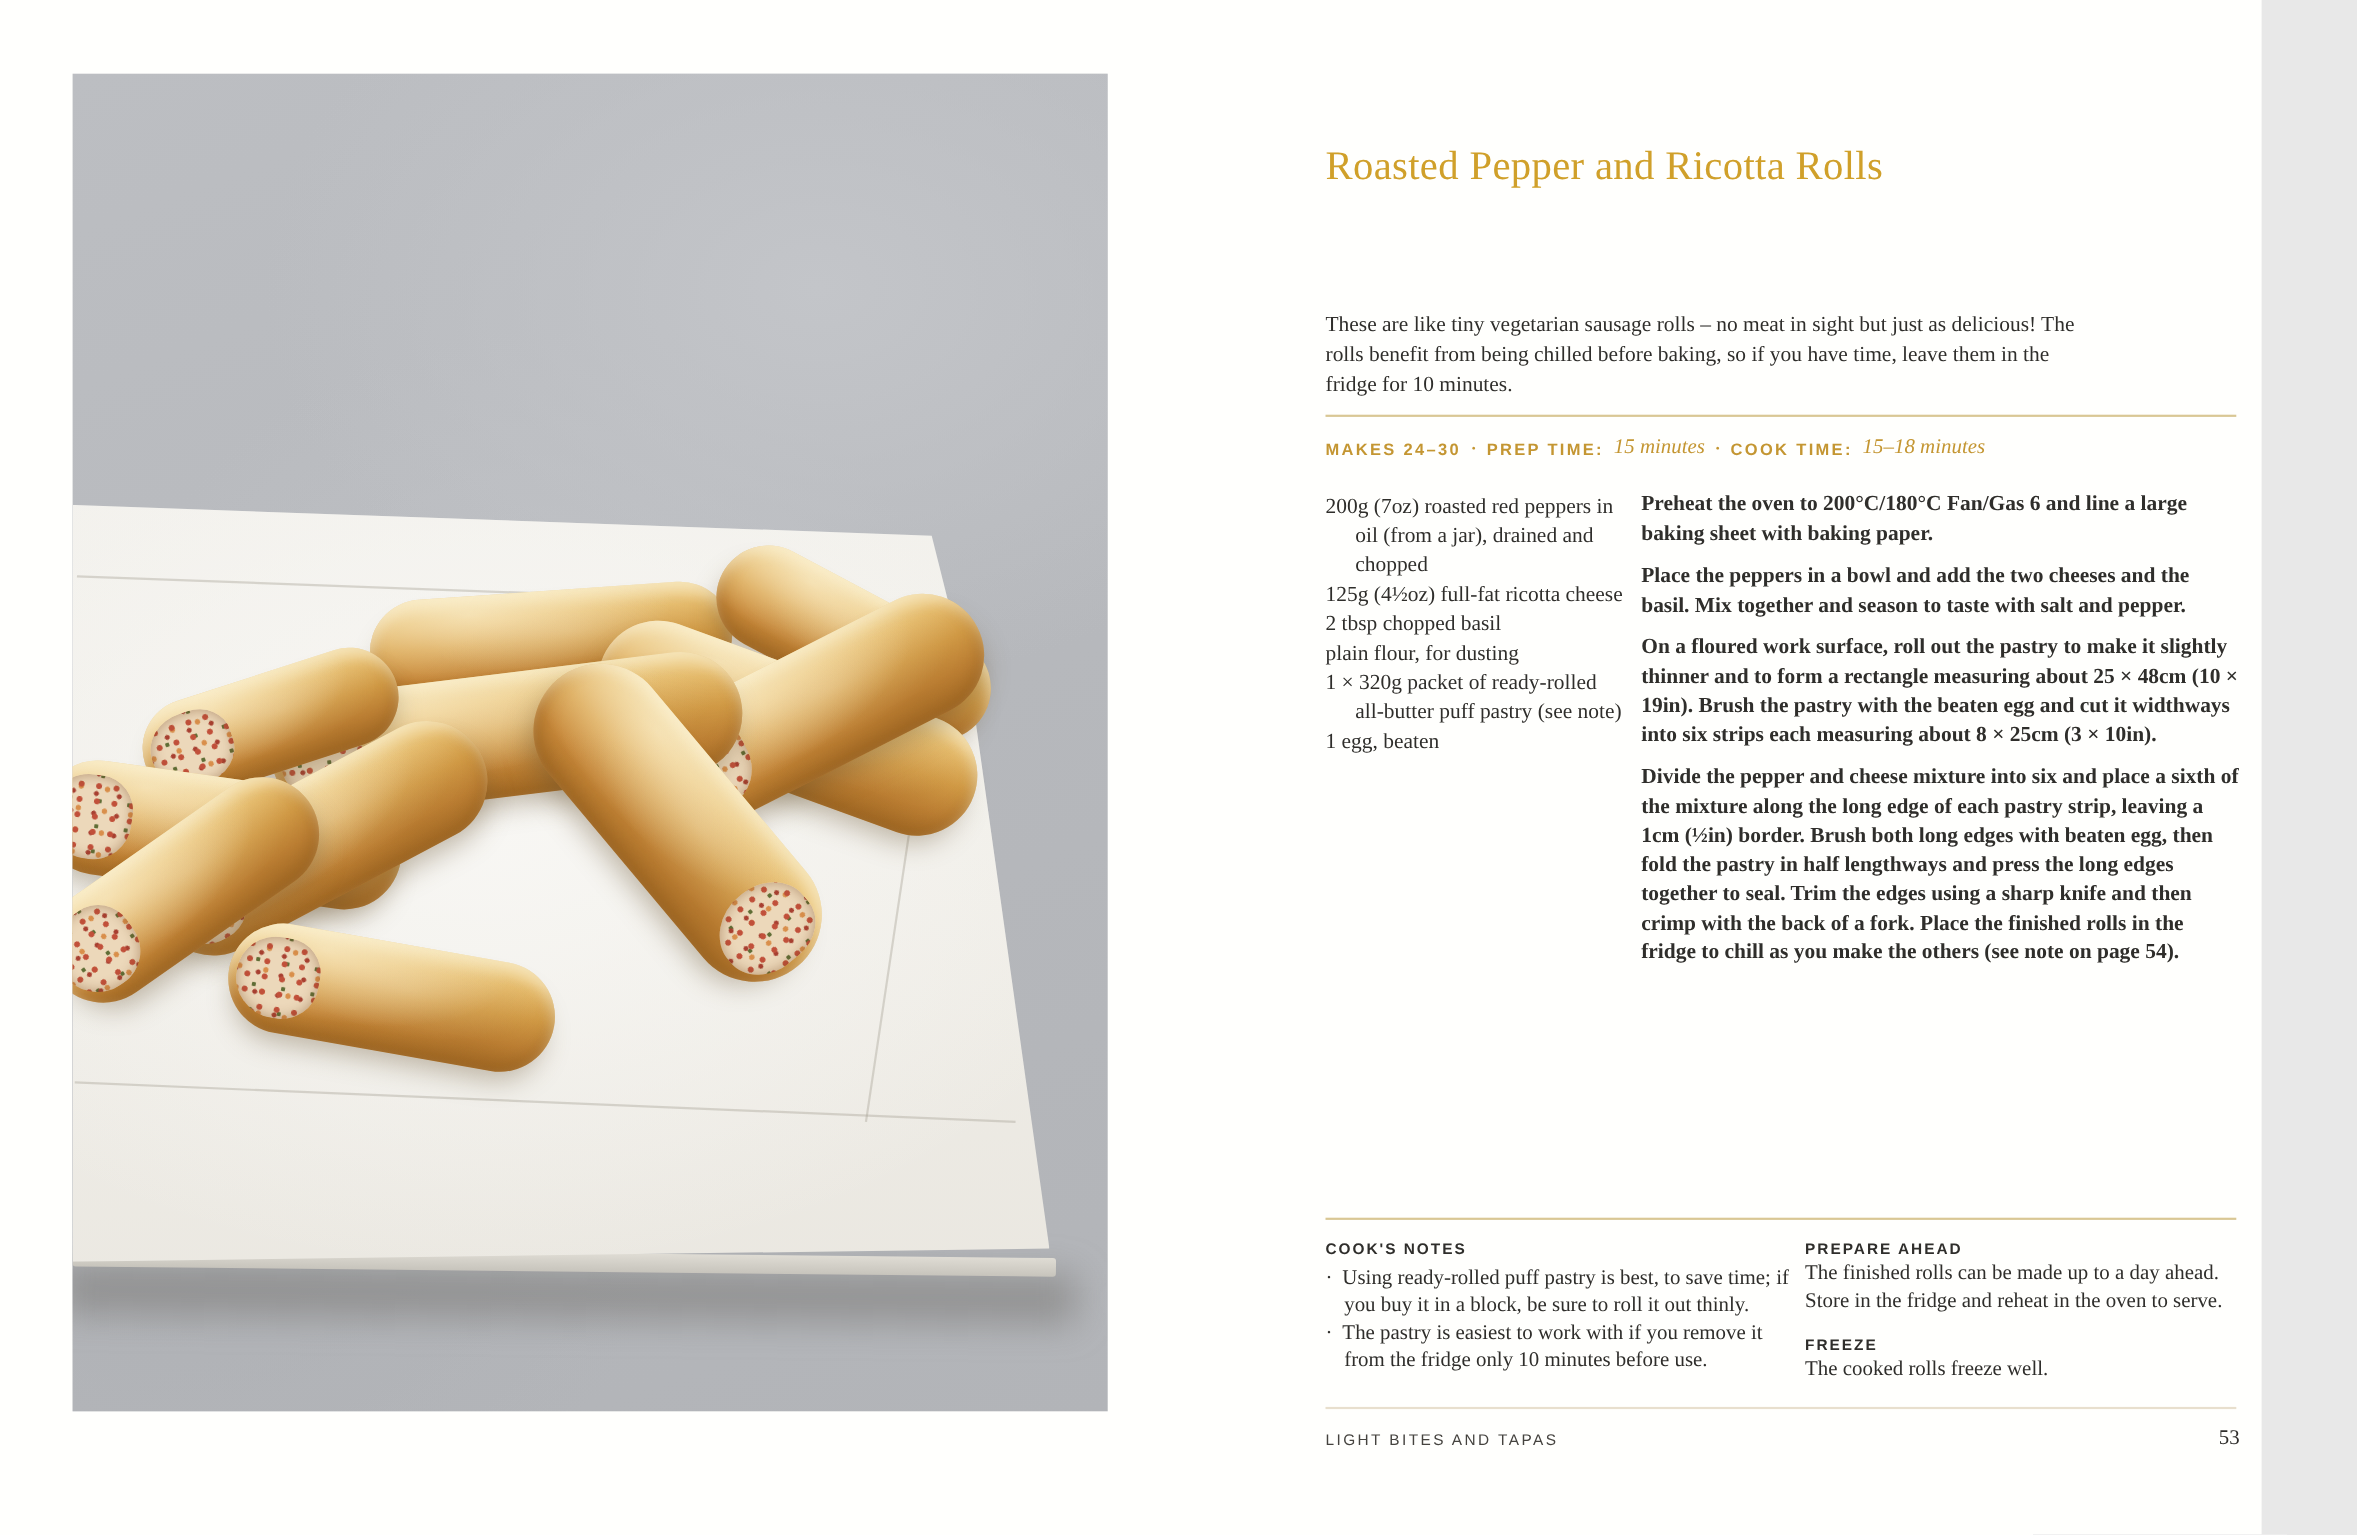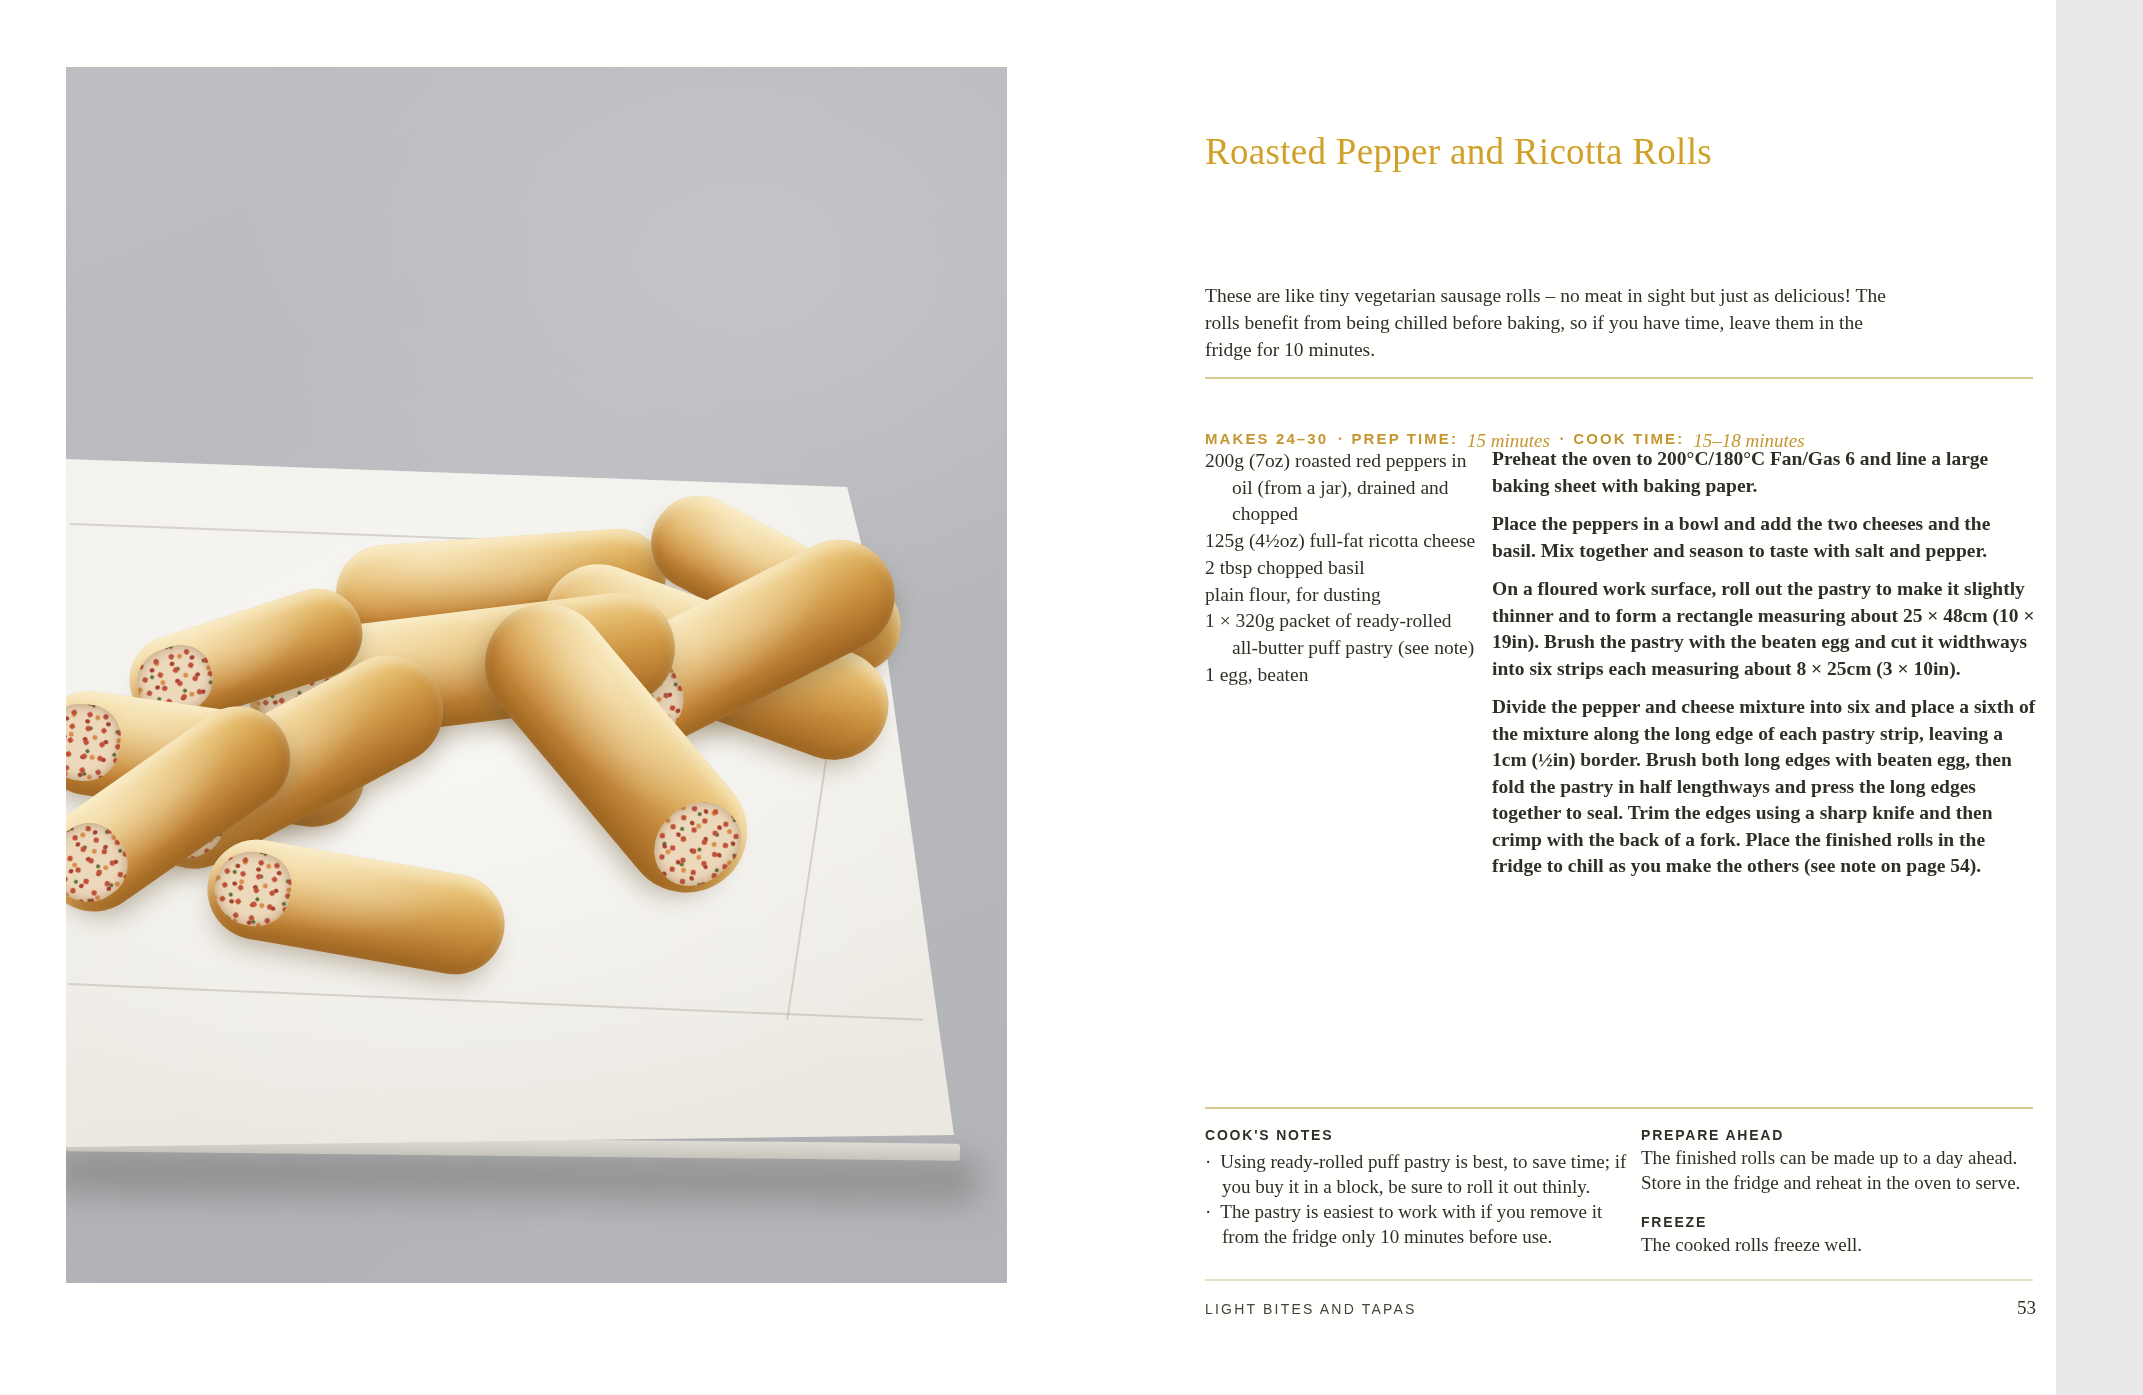--- a/index.html
+++ b/index.html
@@ -88,21 +88,21 @@
     position:absolute;left:1205px;top:262px;width:705px;
     font-size:19.5px;line-height:1.4;color:#2f2e2b;
   }
   .rule{position:absolute;left:1205px;width:828px;height:2px;background:#d9c794;}
   .rule-1{top:377px;}
   .rule-2{top:1107px;}
   .rule-footer{top:1279px;background:#e8dfcd;}
 
   .meta{
     position:absolute;left:1205px;top:396px;width:828px;
-    display:flex;align-items:flex-start;gap:9px;white-space:nowrap;margin-top:34px;
+    display:flex;align-items:flex-end;gap:9px;white-space:nowrap;
   }
   .meta .lab{
     font-family:"Liberation Sans","DejaVu Sans",sans-serif;
     font-weight:bold;font-size:15px;letter-spacing:2.1px;color:#c49632;
   }
   .meta .val{font-style:italic;font-size:19px;color:#c49632;}
   .meta .dot{color:#c49632;font-weight:bold;font-size:16px;}
 
   .ingredients{
     position:absolute;left:1205px;top:448px;width:275px;

